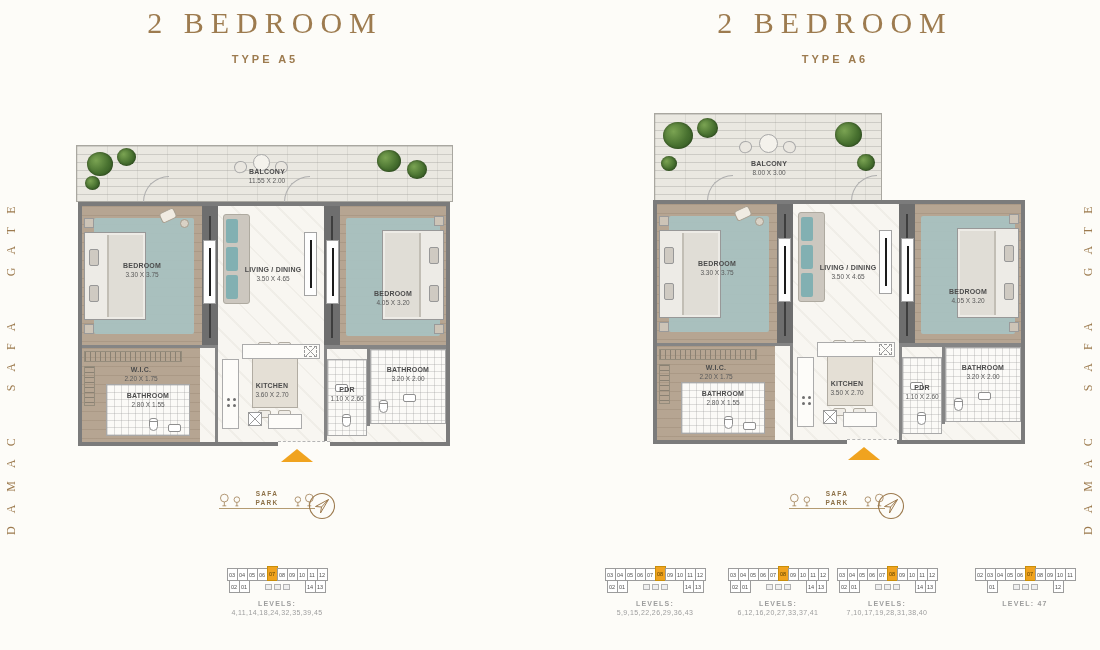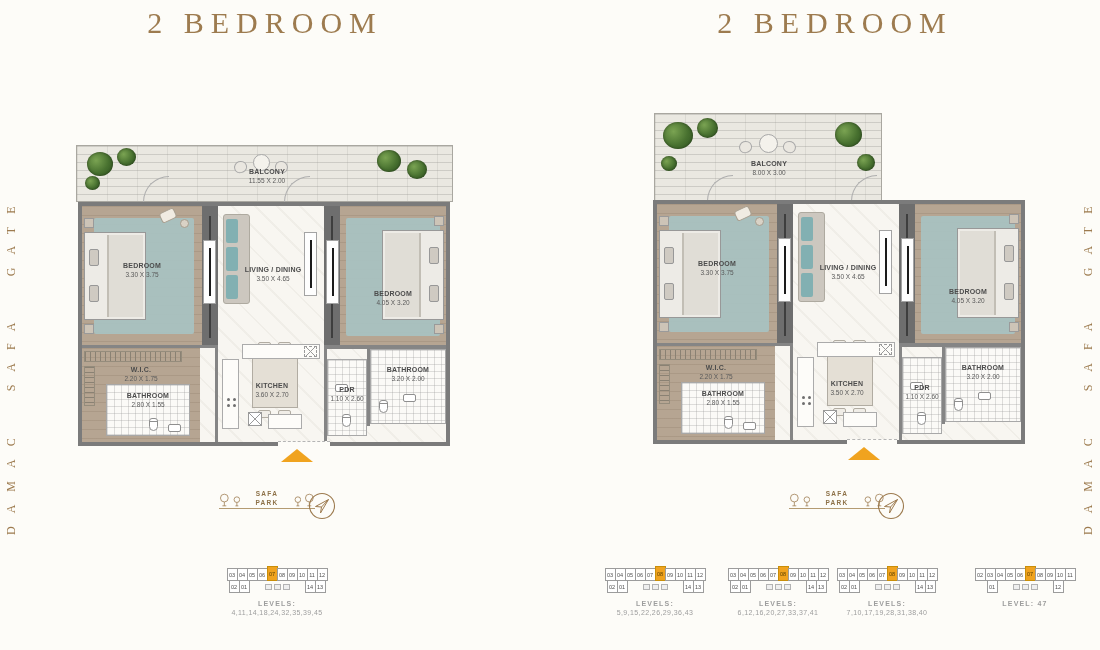--- a/index.html
+++ b/index.html
@@ -170,23 +170,25 @@
 .dcap2{margin-top:2px;font-size:7px;letter-spacing:.4px;color:#9d9d9d}
 </style>
 </head>
 <body>
 
 <div class="side-text left">DAMAC SAFA GATE</div>
 <div class="side-text right">DAMAC SAFA GATE</div>
 
 <div class="plan-header" id="h-a5">
   <div class="title">2 BEDROOM</div>
+  <div class="subtitle">TYPE A5</div>
 </div>
 <div class="plan-header" id="h-a6">
   <div class="title">2 BEDROOM</div>
+  <div class="subtitle">TYPE A6</div>
 </div>
 
 <div class="plan" id="a5">
   <div class="balcony">
     <i class="plant p1"></i>
     <i class="plant p2"></i>
     <i class="plant p3"></i>
     <i class="plant p4"></i>
     <i class="plant p5"></i>
     <i class="btb"></i>

